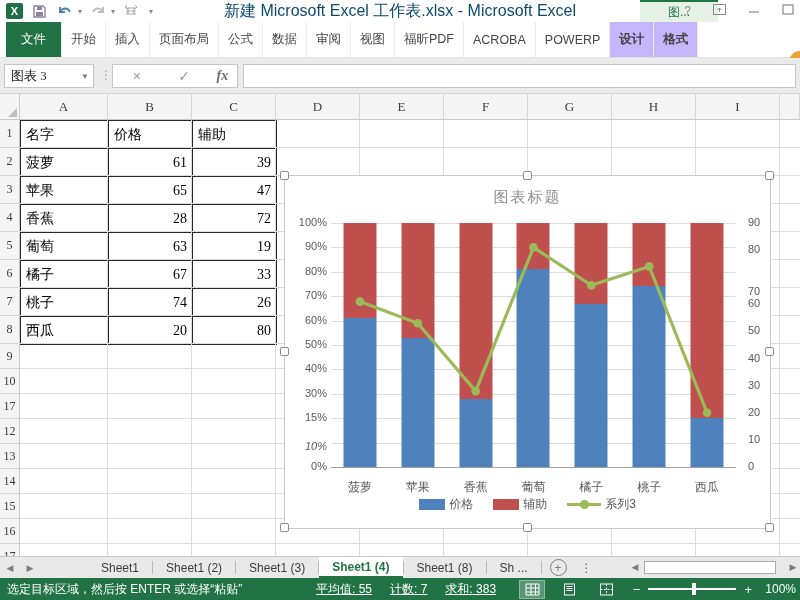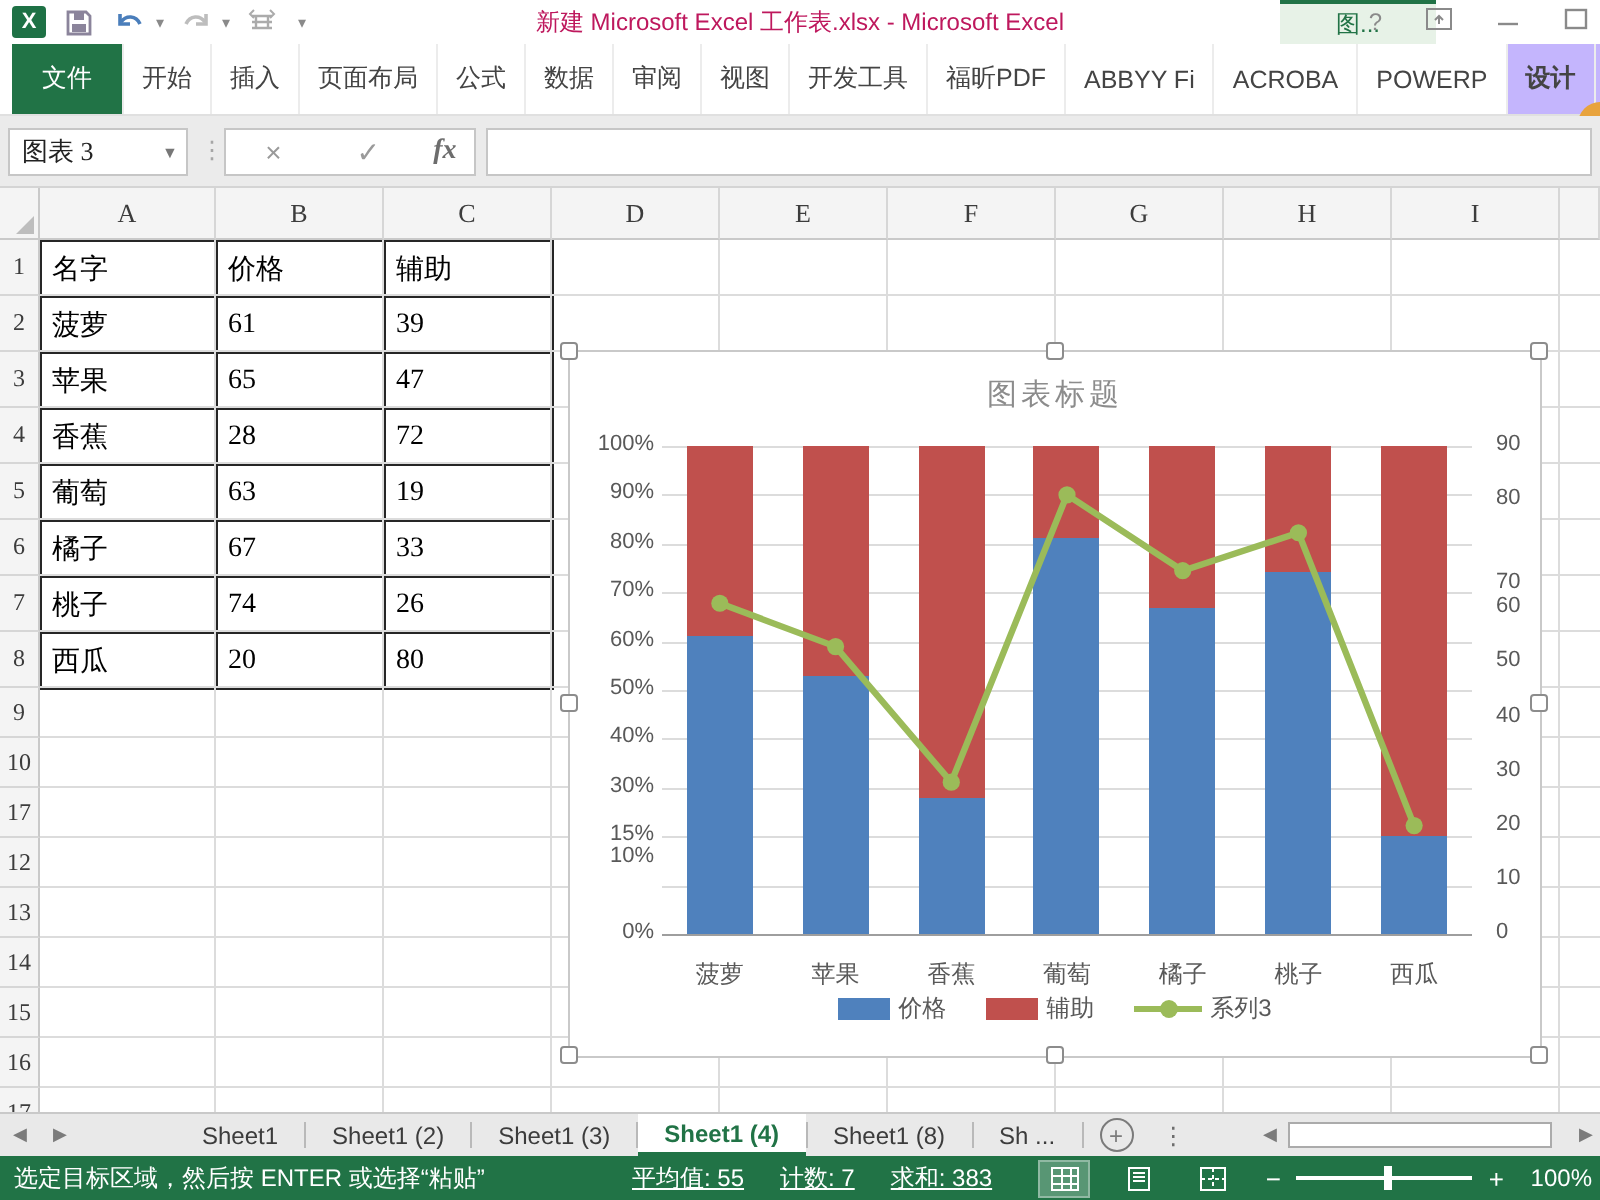--- a/index.html
+++ b/index.html
@@ -6,21 +6,21 @@
   html,body { width:800px; height:600px; overflow:hidden; }
   body { font-family:"Liberation Sans","DejaVu Sans",sans-serif; font-size:12px; color:#444; background:#fff; position:relative; }
   .serif { font-family:"Liberation Serif","DejaVu Serif",serif; }
 
   
   #titlebar { position:absolute; left:0; top:0; width:800px; height:22px; background:#fff; display:flex; align-items:center; }
   .qat { display:flex; align-items:center; gap:6px; padding-left:6px; }
   .qat-btn { width:20px; height:18px; display:flex; align-items:center; justify-content:center; }
   .xl-logo { width:17px; height:16px; background:#1E7145; color:#fff; font-weight:bold; font-size:11px; display:flex; align-items:center; justify-content:center; border-radius:2px; }
   .drop { font-size:8px; color:#8a8a8a; margin-left:-3px; }
-  #title-text { position:absolute; left:0; right:0; text-align:center; color:#be185d; font-size:12px; pointer-events:none; }
+  #title-text { position:absolute; left:0; right:0; text-align:center; color:#0c4a6e; font-size:16px; pointer-events:none; }
   .win-icons { position:absolute; right:6px; top:0; height:22px; display:flex; align-items:center; gap:22px; color:#8a8a8a; font-size:12px; }
   #ctx-group { position:absolute; left:640px; top:0; width:78px; height:22px; background:#E7F2E7; border-top:2px solid #217346; color:#217346; display:flex; align-items:center; justify-content:center; font-size:12px; }
 
   
   #ribbon { position:absolute; left:0; top:22px; width:800px; height:36px; background:#fff; border-bottom:1px solid #E0E0E0; display:flex; align-items:stretch; }
   .rtab { display:flex; align-items:center; padding:0 9px; font-size:12.5px; color:#444; white-space:nowrap; border-right:1px solid #ECECEC; }
   #file-tab { background:#217346; color:#fff; padding:0 15px; display:flex; align-items:center; margin-left:6px; }
   .rtab.ctx { background:#c4b5fd;font-weight:bold; }
   #orange-partial { position:absolute; right:-11px; top:29px; width:22px; height:22px; border-radius:50%; background:#E8A33D; }
 
@@ -43,21 +43,21 @@
   .colhead { height:26px; background:#F4F4F4; border-right:1px solid #D6D6D6; border-bottom:1px solid #C9C9C9; display:flex; align-items:center; justify-content:center; font-family:"Liberation Serif","DejaVu Serif",serif; font-size:13px; color:#3c3c3c; }
   #rowheads { position:absolute; left:0; top:26px; width:20px; bottom:0; }
   .rowhead { width:20px; background:#F4F4F4; border-right:1px solid #C9C9C9; border-bottom:1px solid #D6D6D6; display:flex; align-items:center; justify-content:center; font-family:"Liberation Serif","DejaVu Serif",serif; font-size:12px; color:#3c3c3c; }
   #cells { position:absolute; left:20px; top:26px; right:0; bottom:0; }
   .hline { position:absolute; left:0; right:0; height:1px; background:#DCDCDC; }
   .vline { position:absolute; top:0; bottom:0; width:1px; background:#DCDCDC; }
 
   
   #dtable { position:absolute; left:0; top:0; border-collapse:collapse; font-family:"Liberation Serif","DejaVu Serif",serif; font-size:14px; color:#000; }
   #dtable td { border:1px solid #262626; height:28px; padding:0 5px; background:#fff; }
-  #dtable td.num { }
+  #dtable td.num { text-align:right; }
 
   
   #chart { position:absolute; left:284px; top:81px; width:487px; height:354px; background:#fff; border:1px solid #C9C9C9; }
   #chart-title { position:absolute; left:0; top:12px; width:100%; text-align:center; font-size:15px; color:#8c8c8c; letter-spacing:2px; }
   .handle { position:absolute; width:9px; height:9px; background:#fff; border:1px solid #8C8C8C; border-radius:2px; }
   #plotbox { position:absolute; }
   .gline { position:absolute; left:0; right:0; height:1px; background:#DCDCDC; }
   .gline.axis { background:#9E9E9E; }
   .ytick { position:absolute; text-align:right; font-size:11px; color:#595959; width:42px; }
   .ytick2 { position:absolute; font-size:11px; color:#595959; }
@@ -152,23 +152,21 @@
 <div id="ribbon">
   <div id="file-tab" class="rtab">文件</div>
   <div id="rtabs" style="display:flex">
       <div class="rtab">开始</div>
       <div class="rtab">插入</div>
       <div class="rtab">页面布局</div>
       <div class="rtab">公式</div>
       <div class="rtab">数据</div>
       <div class="rtab">审阅</div>
       <div class="rtab">视图</div>
-      <div class="rtab">开发工具</div>
       <div class="rtab">福昕PDF</div>
-      <div class="rtab">ABBYY Fi</div>
       <div class="rtab">ACROBA</div>
       <div class="rtab">POWERP</div>
     </div>
   <div id="ctxtabs" style="display:flex">
       <div class="rtab ctx">设计</div>
       <div class="rtab ctx">格式</div>
     </div>
 
   <div id="orange-partial"></div>
 </div>
@@ -364,21 +362,21 @@
       </div>
   <div class="ytick" style="left: 0px; top: 40px;">100%</div>
       <div class="ytick" style="left: 0px; top: 64.4px;">90%</div>
       <div class="ytick" style="left: 0px; top: 88.8px;">80%</div>
       <div class="ytick" style="left: 0px; top: 113.2px;">70%</div>
       <div class="ytick" style="left: 0px; top: 137.6px;">60%</div>
       <div class="ytick" style="left: 0px; top: 162px;">50%</div>
       <div class="ytick" style="left: 0px; top: 186.4px;">40%</div>
       <div class="ytick" style="left: 0px; top: 210.8px;">30%</div>
       <div class="ytick" style="left: 0px; top: 235.2px;">15%</div>
-      <div class="ytick" style="left: 0px; top: 246px;">10%</div>
+      <div class="ytick" style="left: 0px; top: 264px; font-style: italic;">10%</div>
       <div class="ytick" style="left: 0px; top: 284px;">0%</div>
       <div class="ytick2" style="left: 463px; top: 40px;">90</div>
       <div class="ytick2" style="left: 463px; top: 67.1111px;">80</div>
       <div class="ytick2" style="left: 463px; top: 109px;">70</div>
       <div class="ytick2" style="left: 463px; top: 121.333px;">60</div>
       <div class="ytick2" style="left: 463px; top: 148.444px;">50</div>
       <div class="ytick2" style="left: 463px; top: 175.556px;">40</div>
       <div class="ytick2" style="left: 463px; top: 202.667px;">30</div>
       <div class="ytick2" style="left: 463px; top: 229.778px;">20</div>
       <div class="ytick2" style="left: 463px; top: 256.889px;">10</div>

